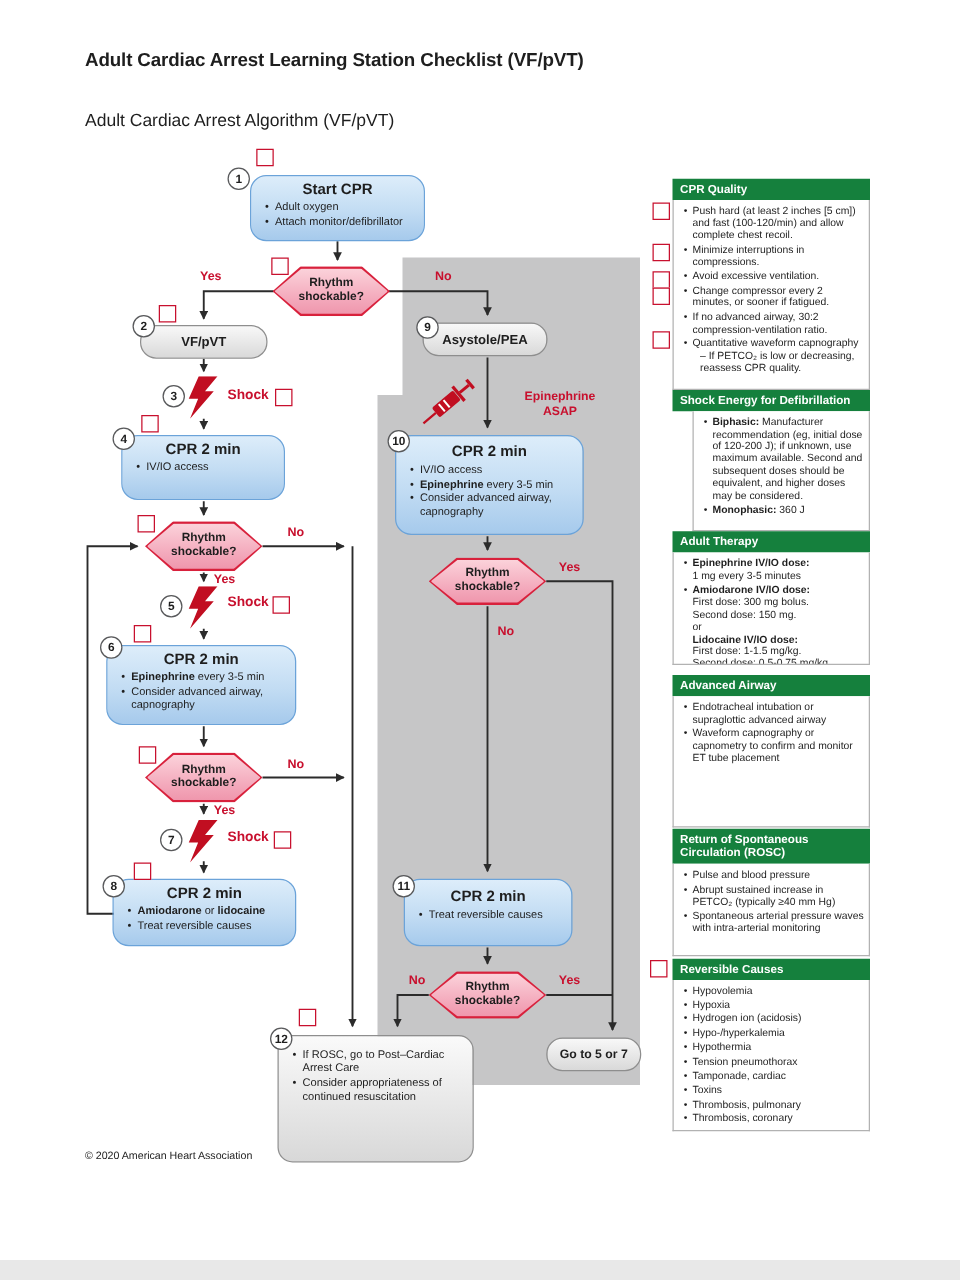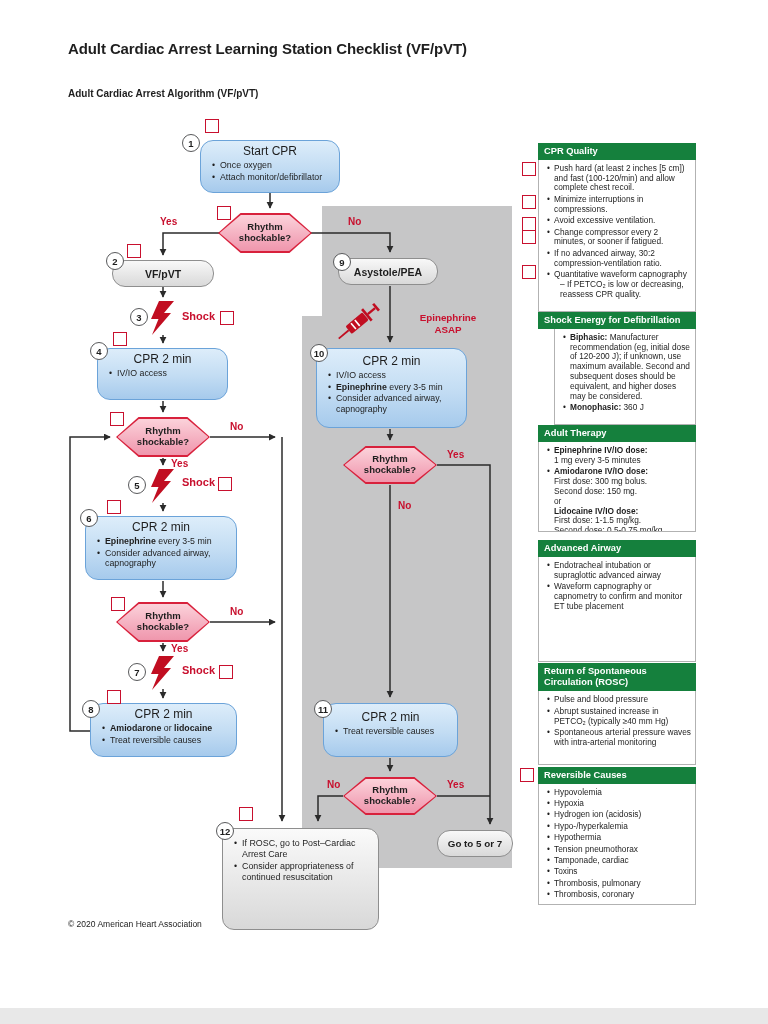--- a/index.html
+++ b/index.html
@@ -1,30 +1,30 @@
 <!DOCTYPE html>
 <html><head>
 <meta charset="utf-8">
 <style>
   html,body{margin:0;padding:0;}
   body{width:768px;height:1024px;position:relative;background:#fff;
        font-family:"Liberation Sans",sans-serif;color:#1e1e1e;overflow:hidden;}
   .abs{position:absolute;}
   
   .h1{font-size:15px;font-weight:bold;letter-spacing:-0.1px;}
-  .h2{font-size:10px;font-weight:bold;}
+  .h2{font-size:14px;font-weight:normal;}
   
   .gpanel{background:#c6c6c7;z-index:0;}
   
   #wires{position:absolute;left:0;top:0;z-index:1;}
   
   .bluebox{background:linear-gradient(180deg,#ddedfa 0%,#c2dcf3 55%,#a6caec 100%);
            border:1.5px solid #6ba3d9;border-radius:13px;box-sizing:border-box;
            padding:3px 6px 2px 6px;z-index:2;}
-  .bluebox .bt{text-align:center;font-weight:normal;font-size:12px;line-height:1.25;}
+  .bluebox .bt{text-align:center;font-weight:bold;font-size:12px;line-height:1.25;}
   .flowlist{margin:1px 0 0;padding:0 0 0 13px;list-style:none;font-size:8.8px;line-height:1.2;}
   .flowlist li{position:relative;margin-bottom:1px;}
   .flowlist li::before{content:"•";position:absolute;left:-8px;top:0;}
   
   .pill{background:linear-gradient(180deg,#f8f8f8,#d9d9d9);border:1px solid #8e8e8e;
         border-radius:13px;display:flex;align-items:center;justify-content:center;
         font-weight:bold;font-size:10.5px;box-sizing:border-box;z-index:2;}
   .grayboxbig{background:linear-gradient(180deg,#fafafa,#d8d8d8);border:1px solid #8e8e8e;
         border-radius:12px;box-sizing:border-box;padding:8px 6px 4px 6px;z-index:2;}
   
@@ -101,21 +101,21 @@
     <path d="M343,796 L318,796 L318,821" marker-end="url(#ah)"></path>
     <path d="M437,796 L490,796"></path>
   </g>
 </svg>
 
 <div class="abs cb" style="left:205px;top:119px;"></div>
 <div class="abs num" style="left:182px;top:134px;">1</div>
 <div class="abs bluebox" style="left:200px;top:140px;width:140px;height:53px;">
   <div class="bt">Start CPR</div>
   <ul class="flowlist">
-    <li>Once oxygen</li>
+    <li>Adult oxygen</li>
     <li>Attach monitor/defibrillator</li>
   </ul>
 </div>
 
 <div class="abs cb" style="left:217px;top:206px;"></div>
 <div class="abs hex" style="left:218px;top:213px;width:94px;height:40px;">
   <div class="hx-o"></div>
     <div class="hx-i"></div>
   <div class="hx-t">
       <span>Rhythm shockable?</span>

